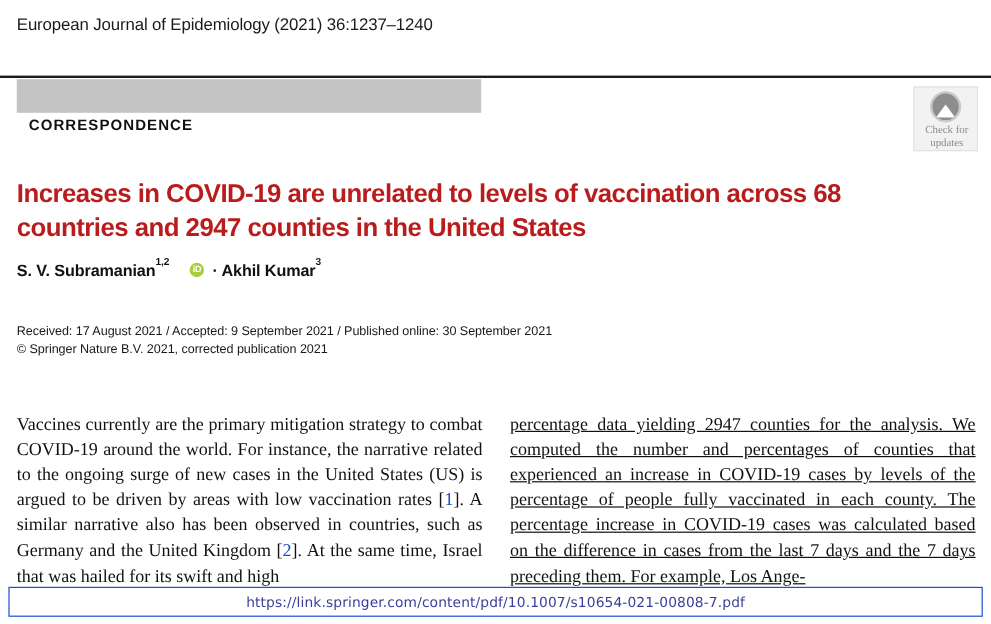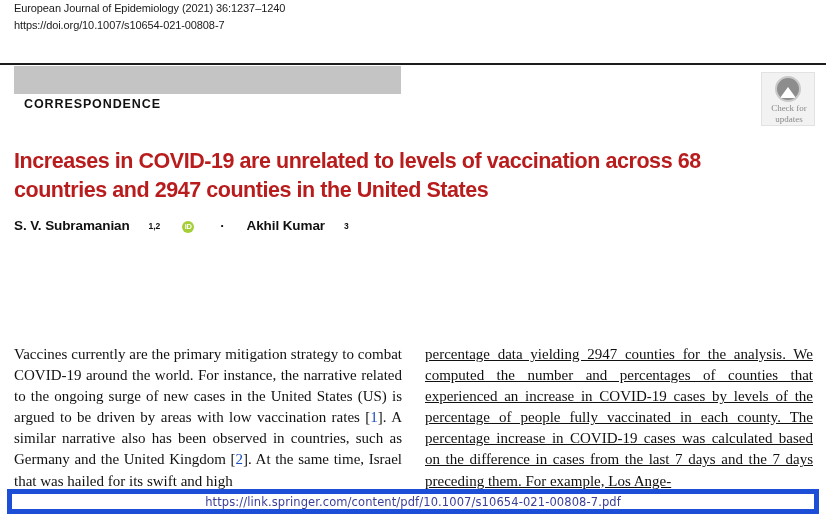--- a/index.html
+++ b/index.html
@@ -22,23 +22,23 @@
     left: 0; top: 0;
     width: 826px;
     height: 520px;
     background: #ffffff;
   }
 
   
   .runhead {
     position: absolute;
     left: 14px;
-    top: 0;
-    font-family: "Liberation Sans", sans-serif;
-    font-size: 11px;
+    top: 12px;
+    font-family: "Liberation Sans", sans-serif;
+    font-size: 14px;
     line-height: 17px;
     color: #1a1a1a;
     letter-spacing: -0.1px;
     white-space: nowrap;
   }
   .runhead div { white-space: nowrap; }
 
   
   .hrule-dark {
     position: absolute;
@@ -136,41 +136,40 @@
     position: absolute;
     left: 14px;
     top: 218px;
     font-family: "Liberation Sans", sans-serif;
     font-size: 13.5px;
     font-weight: bold;
     letter-spacing: -0.1px;
     color: #111111;
     white-space: nowrap;
     display: flex;
-    align-items: center;
-    gap: 19px;
+    align-items: flex-start;
   }
   .authors sup {
     font-size: 8.5px;
     font-weight: bold;
     vertical-align: super;
     line-height: 0;
   }
   .orcid {
     display: inline-block;
     width: 12px;
     height: 12px;
     border-radius: 50%;
     background: #a6ce39;
     color: #ffffff;
     font-size: 7.5px;
     font-weight: bold;
     line-height: 12px;
     text-align: center;
-    margin: 0 4px 0 3px;
+    margin: 0 4px 0 17px;
     letter-spacing: -0.3px;
     font-family: "Liberation Sans", sans-serif;
     position: relative;
     top: 1px;
   }
   .dotsep { margin: 0 3px; font-weight: bold; }
 
   
   .history {
     position: absolute;
@@ -201,42 +200,41 @@
   .cite { color: #1a4fbe; }
 
   
   #status-bar {
     position: absolute;
     left: 7px;
     bottom: 6px;
     width: 812px;
     height: 25px;
     background: #ffffff;
-    border: 5px solid #1d4ed8;
+    border: 1px solid #1d4ed8;
     box-sizing: border-box;
     display: flex;
     align-items: center;
     justify-content: center;
   }
   #status-bar .url {
     font-family: "DejaVu Sans", sans-serif;
     font-size: 11.5px;
     color: #3b3f98;
     letter-spacing: 0.1px;
     white-space: nowrap;
   }
 </style>
 </head>
 <body>
 
 <div id="pdf-page">
 
   <div class="runhead">
     <div>European Journal of Epidemiology (2021) 36:1237–1240</div>
-    <div>https://doi.org/10.1007/s10654-021-00808-7</div>
   </div>
 
   <div class="hrule-dark"></div>
   <div class="corr-band"></div>
   <div class="corr-label">CORRESPONDENCE</div>
 
   <div class="crossmark">
     <div class="crossmark-disc"></div>
     <div class="crossmark-text">
       <div>Check for</div>
@@ -248,20 +246,24 @@
 
   <div class="authors">
     <span>S. V. Subramanian</span>
       <sup>1,2</sup>
       <span class="orcid">iD</span>
       <span class="dotsep">·</span>
       <span>Akhil Kumar</span>
       <sup>3</sup>
   </div>
 
+  <div class="history">
+    <div>Received: 17 August 2021 / Accepted: 9 September 2021 / Published online: 30 September 2021</div>
+    <div>© Springer Nature B.V. 2021, corrected publication 2021</div>
+  </div>
 
   <div class="col left">
     <p><span>Vaccines currently are the primary mitigation strategy to combat COVID-19 around the world. For instance, the narrative related to the ongoing surge of new cases in the United States (US) is argued to be driven by areas with low vaccination rates [</span><span class="cite">1</span><span>]. A similar narrative also has been observed in countries, such as Germany and the United Kingdom [</span><span class="cite">2</span><span>]. At the same time, Israel that was hailed for its swift and high</span></p>
   </div>
 
   <div class="col right">
     <p>percentage data yielding 2947 counties for the analysis. We computed the number and percentages of counties that experienced an increase in COVID-19 cases by levels of the percentage of people fully vaccinated in each county. The percentage increase in COVID-19 cases was calculated based on the difference in cases from the last 7 days and the 7 days preceding them. For example, Los Ange-</p>
   </div>
 
 </div>

